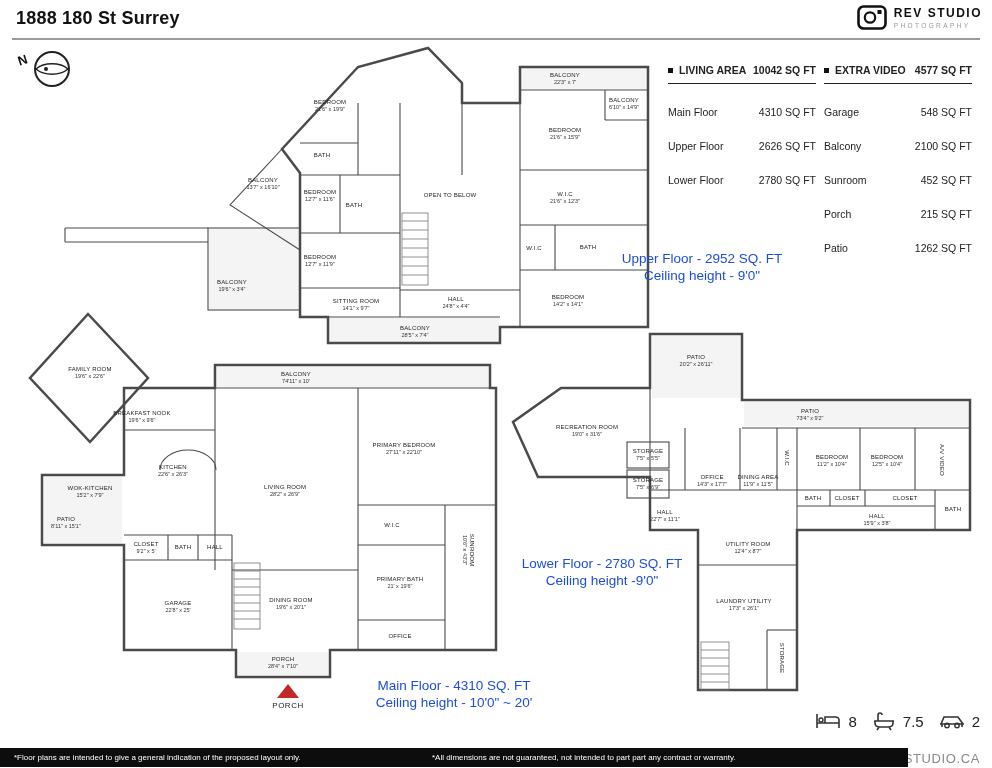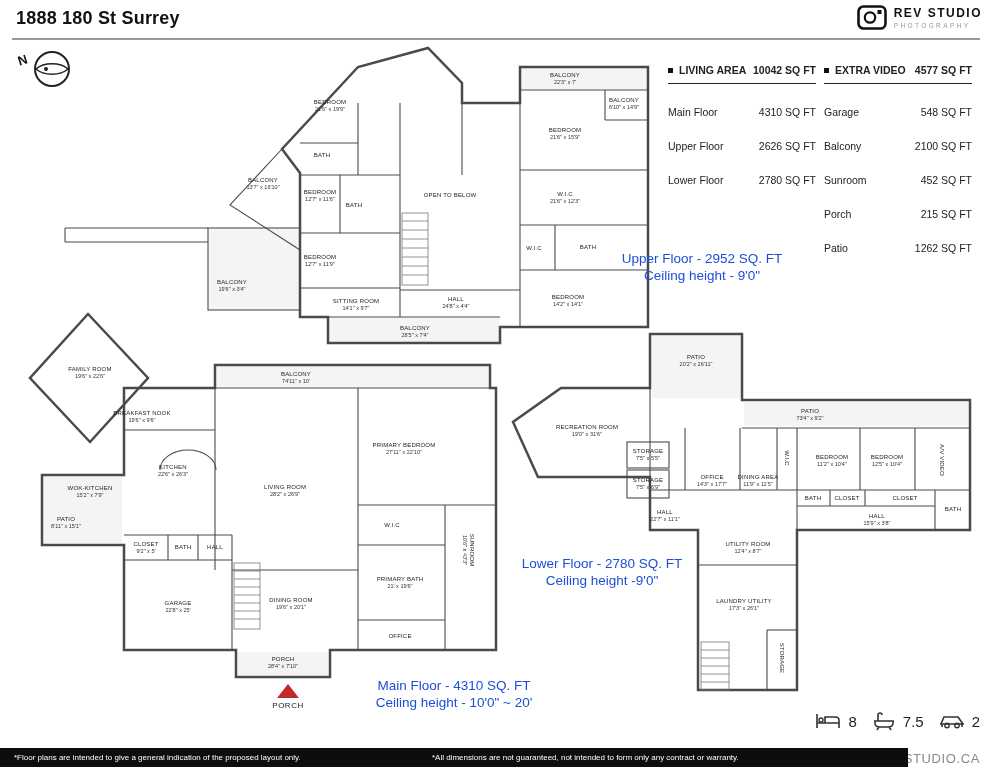--- a/index.html
+++ b/index.html
@@ -484,16 +484,16 @@
         <circle cx="8" cy="13.5" r="2.2" fill="none" stroke="#333" stroke-width="1.4"></circle>
         <circle cx="18" cy="13.5" r="2.2" fill="none" stroke="#333" stroke-width="1.4"></circle>
       </svg>
       <span>2</span>
     </div>
   </div>
   <div class="site">REVSTUDIO.CA</div>
 
   <div class="footer">
     <span class="fleft">*Floor plans are intended to give a general indication of the proposed layout only.</span>
-    <span class="fright">*All dimensions are not guaranteed, not intended to form only any contract or warranty.</span>
+    <span class="fright">*All dimensions are not guaranteed, not intended to part part any contract or warranty.</span>
   </div>
 
 </div>
 
 </body></html>

